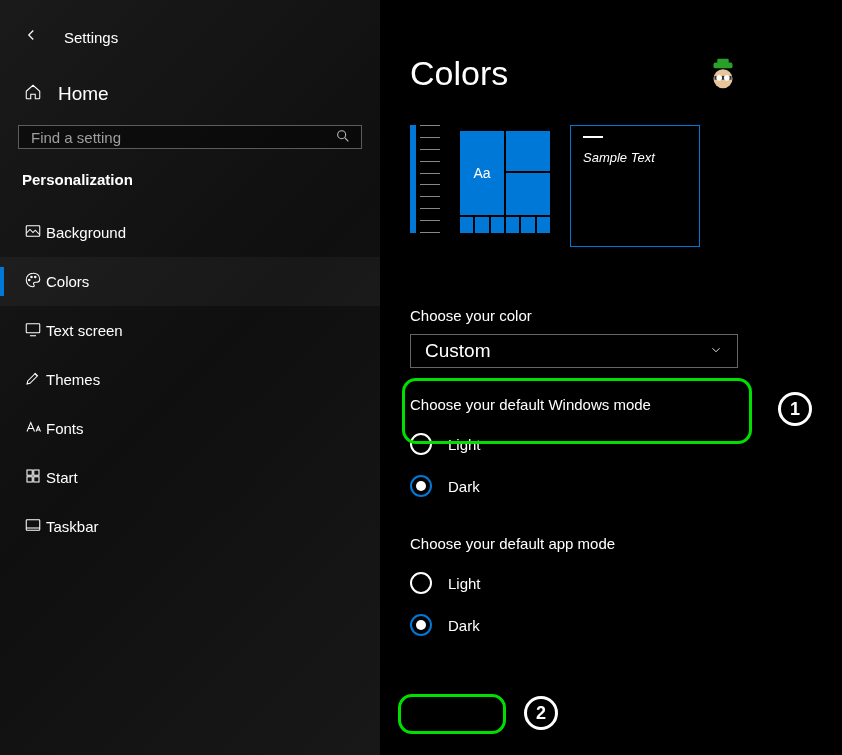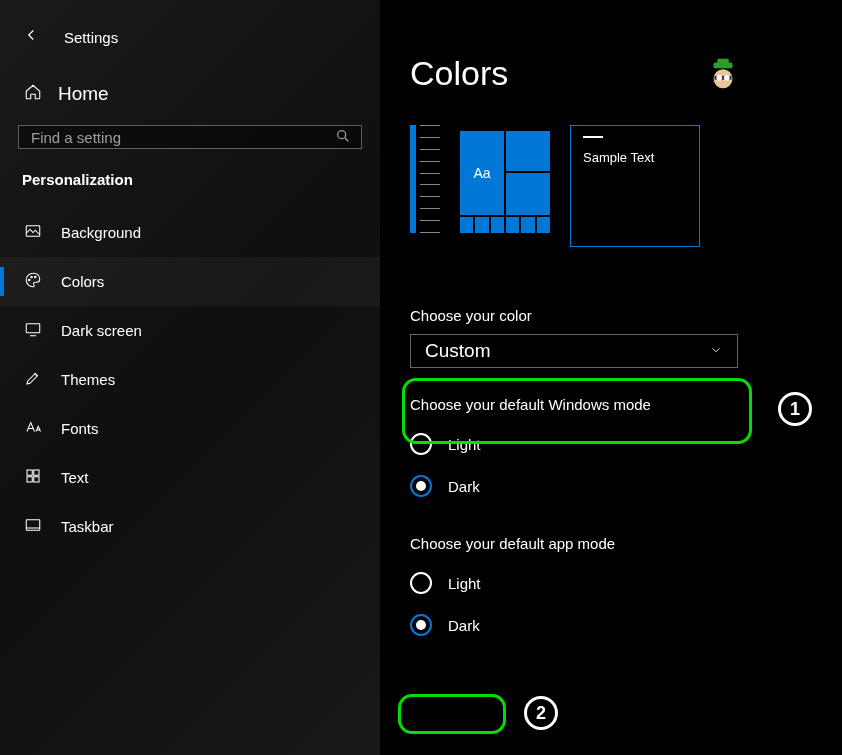--- a/index.html
+++ b/index.html
@@ -12,21 +12,21 @@
     .app-title { font-size:15px; }
     .home-row { display:flex; align-items:center; gap:16px; padding:20px 20px 20px 24px; }
     .home-row svg,.nav-item svg { width:18px; height:18px; fill:none; stroke:#fff; stroke-width:1.4; flex-shrink:0; }
     .home-label { font-size:19px; }
     .search-box { margin:0 18px 22px 18px; height:24px; border:1px solid #5c5c5c; background:rgba(0,0,0,0.4); display:flex; align-items:center; padding:0 10px 0 12px; }
     .search-box input { flex:1; background:transparent; border:0; color:#fff; font-size:15px; outline:none; }
     .search-box input::placeholder { color:#9e9e9e; }
     .search-box .s-ic { color:#bbb; font-size:14px; }
     .section { font-size:15px; font-weight:600; padding:0 22px 20px 22px; }
     .nav { display:flex; flex-direction:column; }
-    .nav-item { display:flex; align-items:center; gap:19px; padding:14px 20px 14px 24px; font-size:15px; position:relative; cursor:default; }
+    .nav-item { display:flex; align-items:center; gap:4px; padding:14px 20px 14px 24px; font-size:15px; position:relative; cursor:default; }
     .nav-item.active::before { content:""; position:absolute; left:0; top:10px; bottom:10px; width:4px; background:#0078d7; }
     .nav-item.active { background:rgba(255,255,255,0.04); }
 
     
     .main { flex:1; background:#000; padding:54px 0 0 30px; position:relative; height:100%; }
     h1 { font-size:34px; font-weight:400; margin-bottom:32px; }
     .bunny { position:absolute; right:100px; top:55px; }
     .bunny svg { width:38px; height:38px; }
 
     
@@ -37,21 +37,21 @@
     .pv-ruler .ticks span { width:20px; height:1px; background:#888; }
     .pv-tiles { width:90px; height:108px; display:grid; grid-template-columns:1fr 1fr; grid-template-rows:40px 1fr 16px; gap:2px; padding-top:6px; }
     .pv-tiles div { background:#0078d7; }
     .pv-tiles .aa { display:flex; align-items:center; justify-content:center; font-size:14px; grid-row:1/3; grid-column:1; }
     .pv-tiles .t1 { grid-column:2; grid-row:1; }
     .pv-tiles .t2 { grid-column:2; grid-row:2; }
     .pv-tiles .strip { grid-column:1/3; grid-row:3; display:grid; grid-template-columns:repeat(6,1fr); gap:2px; background:transparent; }
     .pv-tiles .strip span { background:#0078d7; }
     .pv-window { width:130px; height:122px; border:1px solid #0078d7; padding:10px 12px; }
     .pv-window .hdr { width:20px; height:2px; background:#fff; margin-bottom:12px; }
-    .pv-window .txt { font-size:13px; }
+    .pv-window .txt { font-size:13px;font-style:italic; }
 
     
     .group-label { font-size:15px; margin-bottom:10px; }
     .select { width:328px; height:34px; border:1px solid #666; display:flex; align-items:center; justify-content:space-between; padding:0 14px; font-size:19px; }
     .select svg { width:14px; height:14px; stroke:#fff; stroke-width:1.5; fill:none; }
     .radio-row { display:flex; align-items:center; gap:16px; margin:20px 0; }
     .radio { width:22px; height:22px; border:2px solid #fff; border-radius:50%; display:flex; align-items:center; justify-content:center; }
     .radio.sel { border-color:#0078d7; }
     .radio.sel::after { content:""; width:10px; height:10px; border-radius:50%; background:#fff; }
     .radio-label { font-size:15px; }
@@ -114,21 +114,21 @@
             <circle cx="10" cy="8" r="1" fill="#fff"></circle>
             <circle cx="15" cy="8" r="1" fill="#fff"></circle>
           </svg></span>
       <span>Colors</span>
     </div>
     <div class="nav-item">
       <span><svg viewBox="0 0 24 24">
             <rect x="3" y="5" width="18" height="12" rx="1"></rect>
             <path d="M8 21h8"></path>
           </svg></span>
-      <span>Dark screen</span>
+      <span>Text screen</span>
     </div>
     <div class="nav-item">
       <span><svg viewBox="0 0 24 24">
             <path d="M4 20l4-1 10-10-3-3L5 16z"></path>
             <path d="M14 6l3 3"></path>
           </svg></span>
       <span>Themes</span>
     </div>
     <div class="nav-item">
       <span><svg viewBox="0 0 24 24">
@@ -137,21 +137,21 @@
           </svg></span>
       <span>Fonts</span>
     </div>
     <div class="nav-item">
       <span><svg viewBox="0 0 24 24">
             <rect x="4" y="4" width="7" height="7"></rect>
             <rect x="13" y="4" width="7" height="7"></rect>
             <rect x="4" y="13" width="7" height="7"></rect>
             <rect x="13" y="13" width="7" height="7"></rect>
           </svg></span>
-      <span>Text</span>
+      <span>Start</span>
     </div>
     <div class="nav-item">
       <span><svg viewBox="0 0 24 24">
             <rect x="3" y="5" width="18" height="14" rx="1"></rect>
             <path d="M3 16h18"></path>
           </svg></span>
       <span>Taskbar</span>
     </div>
   </div>
 </div>

